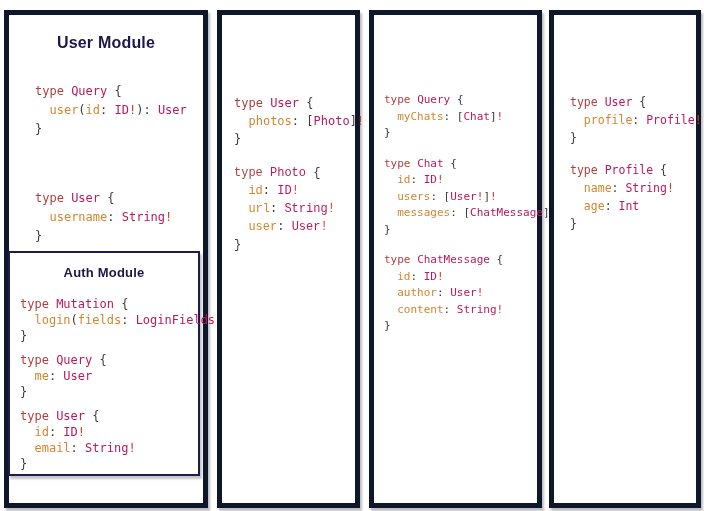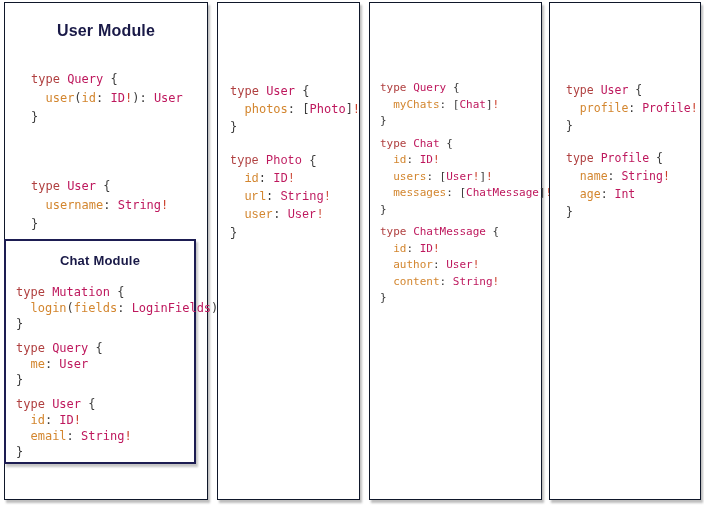--- a/index.html
+++ b/index.html
@@ -1,22 +1,22 @@
 <!DOCTYPE html>
 <html><head>
 <meta charset="utf-8">
 <style>
   html,body{margin:0;padding:0;background:#ffffff;}
   .canvas{
     position:relative;width:704px;height:511px;background:#ffffff;overflow:hidden;
     font-family:"Liberation Sans", sans-serif;
   }
   .panel{
-    position:absolute;top:2px;height:498px;box-sizing:border-box;
-    border:1px solid #0f172a;background:#ffffff;
+    position:absolute;top:10px;height:498px;box-sizing:border-box;
+    border:5px solid #0f172a;background:#ffffff;
     box-shadow:2px 3px 2px rgba(110,110,110,.45);
   }
   .panel-user{left:4px;width:204px;}
   .panel-gallery{left:217px;width:143px;}
   .panel-chat{left:369px;width:173px;}
   .panel-profile{left:549px;width:152px;}
   .title{
     margin:18px 0 0 0;text-align:center;
     font-weight:bold;font-size:16px;line-height:19px;color:#191947;
     letter-spacing:.2px;
@@ -24,21 +24,21 @@
   .code{
     font-family:"DejaVu Sans Mono", monospace;
     white-space:pre;color:#3b3b3b;
   }
   .panel-user > .code{font-size:12px;line-height:19px;margin:30px 0 0 26px;}
   .panel-gallery > .code{font-size:12px;line-height:18px;margin:79px 0 0 12px;}
   .panel-chat > .code{font-size:11px;line-height:16.5px;margin:77px 0 0 10px;}
   .panel-profile > .code{font-size:11.5px;line-height:18px;margin:78px 0 0 16px;}
   .panel-user > .code .block + .block{margin-top:50px;}
   .panel-gallery > .code .block + .block{margin-top:16px;font-family:Liberation Mono, monospace;}
-  .panel-chat > .code .block + .block{margin-top:6px;}
+  .panel-chat > .code .block + .block{margin-top:14px;}
   .panel-profile > .code .block + .block{margin-top:14px;}
   .auth{
     position:absolute;left:-1px;top:236px;width:192px;height:225px;box-sizing:border-box;
     border:2px solid #1d1d52;background:#ffffff;
     box-shadow:2px 3px 2px rgba(110,110,110,.4);
   }
   .auth .title{font-size:13px;line-height:15px;margin-top:12px;}
   .auth > .code{font-size:12px;line-height:16px;margin:16px 0 0 10px;}
   .auth > .code .block + .block{margin-top:8px;}
   
@@ -50,21 +50,21 @@
 </style>
 </head>
 <body>
 
 <div class="canvas">
 
   <section class="panel panel-user">
     <h2 class="title">User Module</h2>
     <div class="code"><div class="block"><div class="line"><span class="kw">type </span><span class="type">Query </span><span class="punct">{</span></div><div class="line"><span class="punct">  </span><span class="field">user</span><span class="punct">(</span><span class="field">id</span><span class="punct">: </span><span class="type">ID</span><span class="bang">!</span><span class="punct">): </span><span class="type">User</span></div><div class="line"><span class="punct">}</span></div></div><div class="block"><div class="line"><span class="kw">type </span><span class="type">User </span><span class="punct">{</span></div><div class="line"><span class="punct">  </span><span class="field">username</span><span class="punct">: </span><span class="type">String</span><span class="bang">!</span></div><div class="line"><span class="punct">}</span></div></div></div>
     <section class="auth">
-      <h3 class="title">Chat Module</h3>
+      <h3 class="title">Auth Module</h3>
       <div class="code"><div class="block"><div class="line"><span class="kw">type </span><span class="type">Mutation </span><span class="punct">{</span></div><div class="line"><span class="punct">  </span><span class="field">login</span><span class="punct">(</span><span class="field">fields</span><span class="punct">: </span><span class="type">LoginFields</span><span class="punct">): </span><span class="type">User</span></div><div class="line"><span class="punct">}</span></div></div><div class="block"><div class="line"><span class="kw">type </span><span class="type">Query </span><span class="punct">{</span></div><div class="line"><span class="punct">  </span><span class="field">me</span><span class="punct">: </span><span class="type">User</span></div><div class="line"><span class="punct">}</span></div></div><div class="block"><div class="line"><span class="kw">type </span><span class="type">User </span><span class="punct">{</span></div><div class="line"><span class="punct">  </span><span class="field">id</span><span class="punct">: </span><span class="type">ID</span><span class="bang">!</span></div><div class="line"><span class="punct">  </span><span class="field">email</span><span class="punct">: </span><span class="type">String</span><span class="bang">!</span></div><div class="line"><span class="punct">}</span></div></div></div>
     </section>
   </section>
 
   <section class="panel panel-gallery">
     <div class="code"><div class="block"><div class="line"><span class="kw">type </span><span class="type">User </span><span class="punct">{</span></div><div class="line"><span class="punct">  </span><span class="field">photos</span><span class="punct">: [</span><span class="type">Photo</span><span class="punct">]</span><span class="bang">!</span></div><div class="line"><span class="punct">}</span></div></div><div class="block"><div class="line"><span class="kw">type </span><span class="type">Photo </span><span class="punct">{</span></div><div class="line"><span class="punct">  </span><span class="field">id</span><span class="punct">: </span><span class="type">ID</span><span class="bang">!</span></div><div class="line"><span class="punct">  </span><span class="field">url</span><span class="punct">: </span><span class="type">String</span><span class="bang">!</span></div><div class="line"><span class="punct">  </span><span class="field">user</span><span class="punct">: </span><span class="type">User</span><span class="bang">!</span></div><div class="line"><span class="punct">}</span></div></div></div>
   </section>
 
   <section class="panel panel-chat">
     <div class="code"><div class="block"><div class="line"><span class="kw">type </span><span class="type">Query </span><span class="punct">{</span></div><div class="line"><span class="punct">  </span><span class="field">myChats</span><span class="punct">: [</span><span class="type">Chat</span><span class="punct">]</span><span class="bang">!</span></div><div class="line"><span class="punct">}</span></div></div><div class="block"><div class="line"><span class="kw">type </span><span class="type">Chat </span><span class="punct">{</span></div><div class="line"><span class="punct">  </span><span class="field">id</span><span class="punct">: </span><span class="type">ID</span><span class="bang">!</span></div><div class="line"><span class="punct">  </span><span class="field">users</span><span class="punct">: [</span><span class="type">User</span><span class="bang">!</span><span class="punct">]</span><span class="bang">!</span></div><div class="line"><span class="punct">  </span><span class="field">messages</span><span class="punct">: [</span><span class="type">ChatMessage</span><span class="punct">]</span><span class="bang">!</span></div><div class="line"><span class="punct">}</span></div></div><div class="block"><div class="line"><span class="kw">type </span><span class="type">ChatMessage </span><span class="punct">{</span></div><div class="line"><span class="punct">  </span><span class="field">id</span><span class="punct">: </span><span class="type">ID</span><span class="bang">!</span></div><div class="line"><span class="punct">  </span><span class="field">author</span><span class="punct">: </span><span class="type">User</span><span class="bang">!</span></div><div class="line"><span class="punct">  </span><span class="field">content</span><span class="punct">: </span><span class="type">String</span><span class="bang">!</span></div><div class="line"><span class="punct">}</span></div></div></div>

